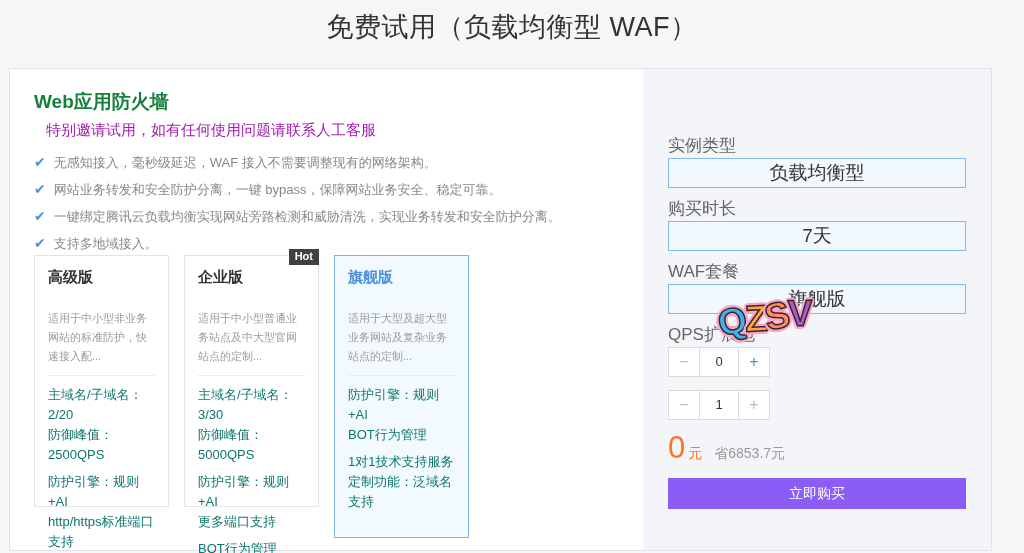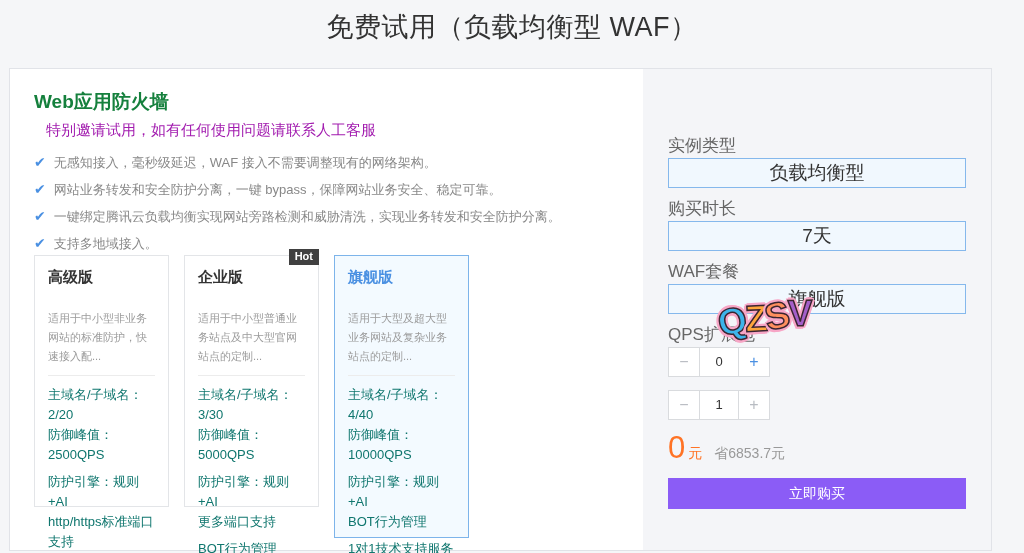--- a/index.html
+++ b/index.html
@@ -102,22 +102,20 @@
 防御峰值：5000QPS</div>
         <div class="spec-group">防护引擎：规则+AI
 更多端口支持</div>
         <div class="spec-group">BOT行为管理</div>
       </div>
 
       <div class="plan selected">
         <div class="plan-name">旗舰版</div>
         <div class="plan-desc">适用于大型及超大型业务网站及复杂业务站点的定制...</div>
         <div class="plan-divider"></div>
-        <div class="spec-group">主域名/子域名：4/40
-防御峰值：10000QPS</div>
         <div class="spec-group">防护引擎：规则+AI
 BOT行为管理</div>
         <div class="spec-group">1对1技术支持服务
 定制功能：泛域名支持</div>
       </div>
 
     </div>
 
     <div class="sidebar">
 

